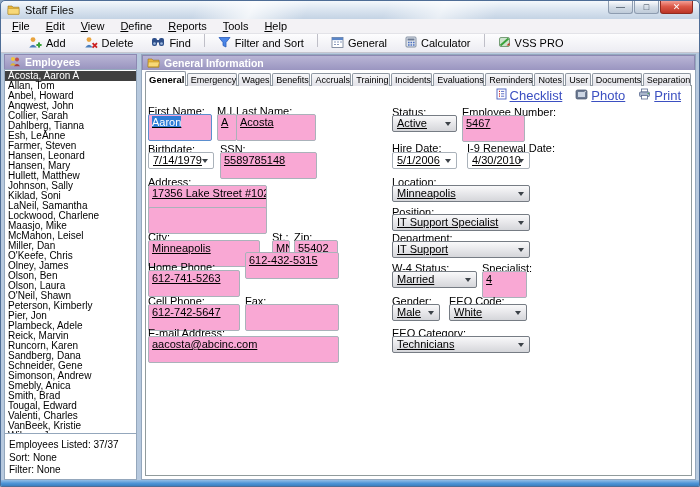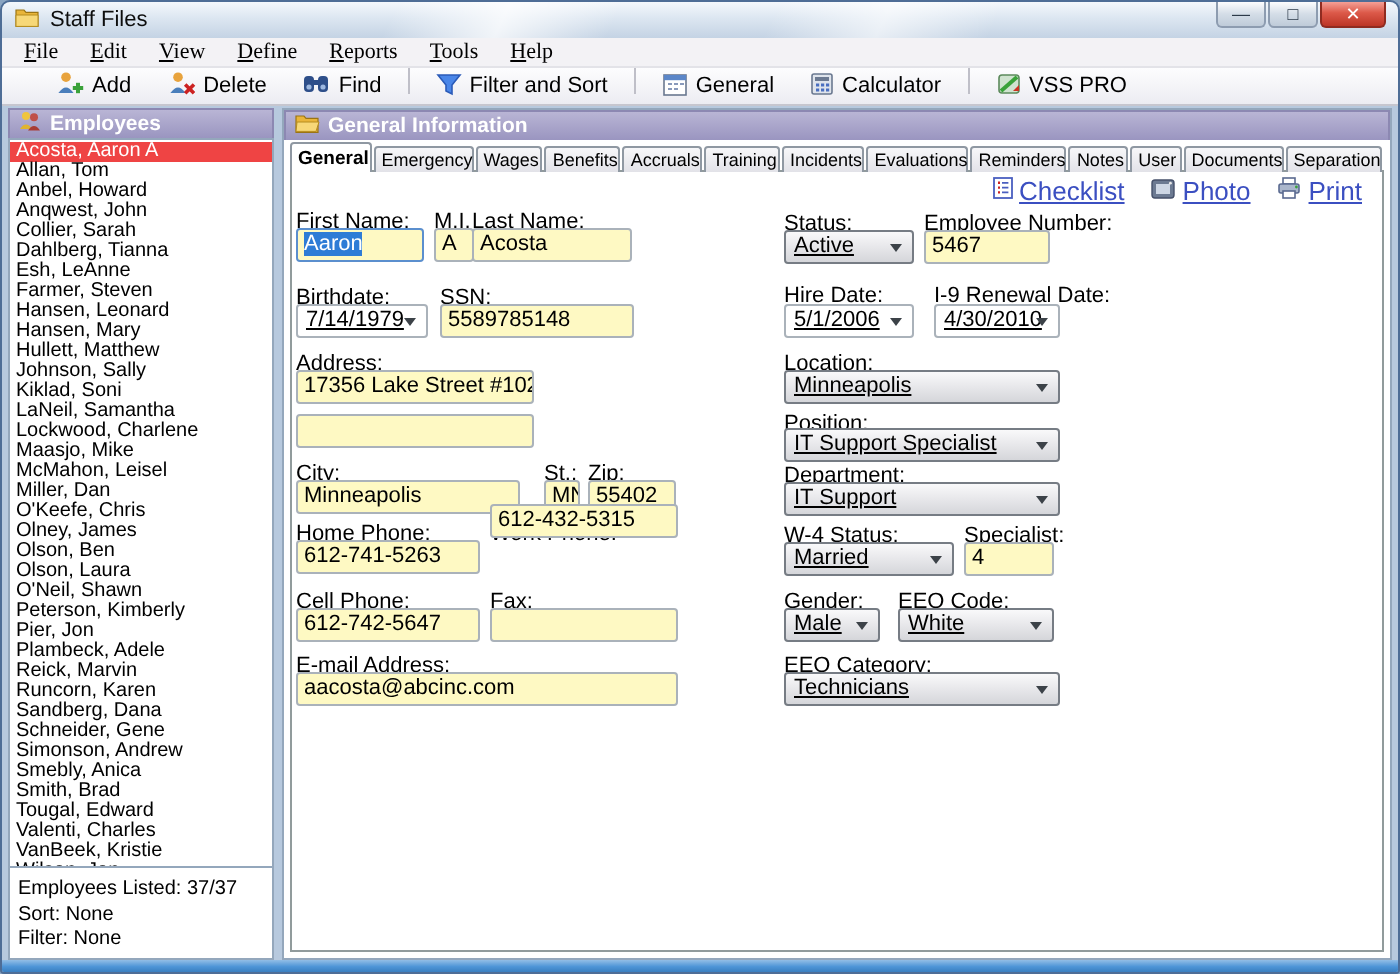--- a/index.html
+++ b/index.html
@@ -16,21 +16,21 @@
   .title-text { font-size:11px; color:#0d0d0d; margin-left:5px; }
   .win-controls { position:absolute; right:6px; top:0; display:flex; }
   .win-btn { width:25px; height:13px; font-size:9px; line-height:12px; text-align:center; color:#2d3a49;
     background:linear-gradient(#fdfdfe,#d4dde7 50%,#bfcbd9); border:1px solid #8d9cb0; border-top:none;
     border-radius:0 0 3px 3px; margin-left:1px; }
   .win-btn.close { width:33px; color:#fff;
     background:linear-gradient(#f4a096,#dc5949 45%,#bc3526); border-color:#8f2b20; }
 
   
   .menubar { height:15px; background:#f3f2f5; border-bottom:1px solid #e3e3e8;
-    display:flex; align-items:center; padding-left:3px;font-family:Liberation Serif, serif; }
+    display:flex; align-items:center; padding-left:3px; }
   .menu-item { font-size:11px; padding:0 8px; color:#000; }
 
   
   .toolbar { height:19px; background:linear-gradient(#fdfdfe,#ececf2); border-bottom:1px solid #c6c6cf;
     display:flex; align-items:flex-start; padding-left:18px; }
   .tool-btn { display:flex; align-items:center; gap:4px; padding:0 9px; height:100%; font-size:11px; color:#000; }
   .tsep { width:1px; height:13px; background:#bfbfc8; margin:0 4px; }
 
   
   .workspace { position:absolute; top:53px; bottom:6px; left:0; right:0; display:flex; padding:0 3px; gap:4px; }
@@ -38,39 +38,39 @@
     background:linear-gradient(#93bee6,#4e95d7 55%,#3a7fc0); }
 
   .panel-header { height:15px; flex:0 0 15px; background:linear-gradient(#b9b5d5,#9a95c0); color:#fff;
     font-weight:bold; font-size:10.5px; display:flex; align-items:center; gap:4px; padding:0 4px;
     border:1px solid #8c88b2; border-bottom:none; }
 
   
   .side-panel { width:133px; flex:0 0 133px; display:flex; flex-direction:column; }
   .emp-list { flex:1 1 auto; background:#fff; border:1px solid #94a7bc; overflow:hidden; padding-top:1px; }
   .emp-item { font-size:10px; line-height:10px; white-space:nowrap; padding-left:3px; color:#000; }
-  .emp-item.active { background:#ef4444; color:#fff; }
+  .emp-item.active { background:#404040; color:#fff; }
   .side-footer { flex:0 0 46px; background:#fff; border:1px solid #94a7bc; border-top:none;
     font-size:10px; padding:5px 4px 4px; display:flex; flex-direction:column; justify-content:space-between; }
 
   
   .main-panel { flex:1 1 auto; position:relative; background:#fff; border:1px solid #94a7bc; }
   .tabs { position:absolute; top:16px; left:3px; right:3px; height:15px; display:flex; align-items:flex-end; overflow:hidden; z-index:2; }
   .tab { flex:0 1 auto; min-width:0; font-size:9px; height:13px; line-height:12px; padding:0 3px;
     background:linear-gradient(#f7f7f9,#e2e2e8); border:1px solid #8f98a2; border-bottom:none;
     border-radius:2px 2px 0 0; margin-right:1px; white-space:nowrap; color:#000; }
   .tab.active { background:#fff; font-weight:bold; font-size:9.5px; height:16px; line-height:15px; margin-bottom:-1px; z-index:3; }
   .tab-content { position:absolute; left:3px; right:3px; top:30px; bottom:3px; background:#fff; border:1px solid #919b9c; z-index:1; }
 
   .actions { position:absolute; top:33px; right:14px; display:flex; gap:13px; align-items:center; z-index:4; }
   .action { display:flex; gap:3px; align-items:center; font-size:13px; color:#3b4fc1;text-decoration:underline; }
 
   .lbl { position:absolute; font-size:11px; white-space:nowrap; color:#000; z-index:4; }
-  .txt { position:absolute; height:17px; background:#fef9c3; border:1px solid #aab2ba; border-radius:2px;
-    font-size:11px; line-height:13px; padding:1px 3px; white-space:nowrap; overflow:hidden; z-index:4; }
+  .txt { position:absolute; height:27px; background:#f9a8d4; border:1px solid #aab2ba; border-radius:2px;
+    font-size:11px; line-height:13px; padding:1px 3px; white-space:nowrap; overflow:hidden; z-index:4;text-decoration:underline; }
   .txt.focus { border-color:#5b8fce; }
   .selhl { background:#2e7cd6; color:#fff; }
   .combo { position:absolute; height:17px; border:1px solid #767c84; border-radius:2px;
     background:linear-gradient(#f9f9fa,#e9e9ec 45%,#d5d6da); font-size:11px; line-height:13px;
     padding:1px 16px 1px 4px; white-space:nowrap; overflow:hidden; z-index:4;text-decoration:underline; }
   .combo.date { background:#fff; border-color:#aab2ba; }
   .combo .arr { position:absolute; right:5px; top:6px; width:0; height:0;
     border-left:3.5px solid transparent; border-right:3.5px solid transparent; border-top:4px solid #3c4248; }
 </style>
 </head>

